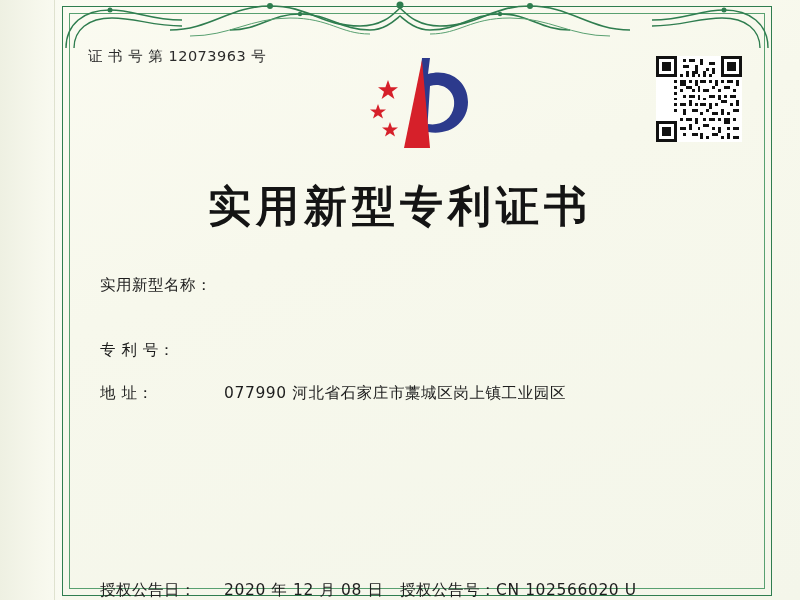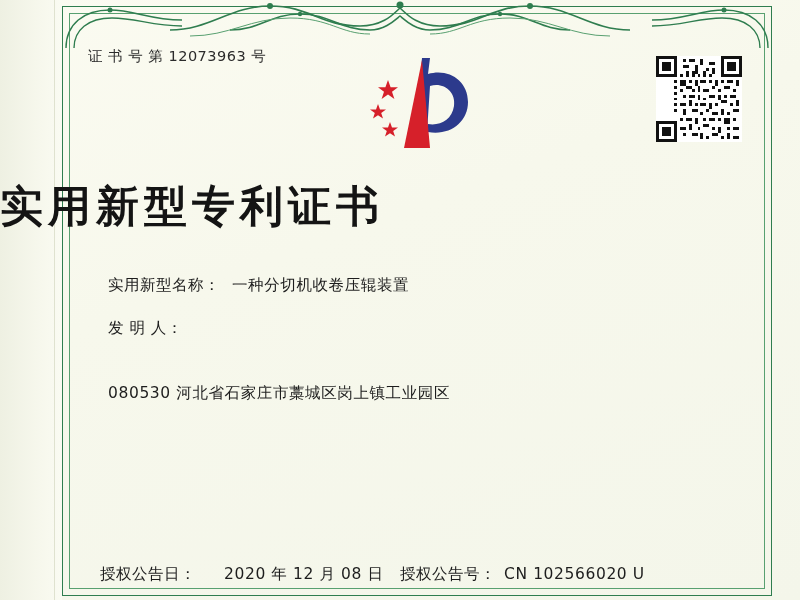--- a/index.html
+++ b/index.html
@@ -116,32 +116,32 @@
     background: #ffffff;
   }
   .qr svg { display: block; }
 
   
   .title {
     position: absolute;
     left: 0;
     right: 0;
     top: 178px;
-    text-align: left;
+    text-align: center;
     font-size: 43px;
     font-weight: bold;
     color: #141414;
     letter-spacing: 5px;
     font-family: Liberation Sans, sans-serif;
   }
 
   
   .fields {
     position: absolute;
-    left: 108px;
+    left: 100px;
     top: 275px;
     right: 80px;
   }
   .field-row {
     display: flex;
     align-items: baseline;
     margin-bottom: 22px;
     font-size: 15.5px;
     color: #1d1d1d;
   }
@@ -166,28 +166,29 @@
     display: flex;
     align-items: baseline;
     font-size: 15.5px;
     color: #1d1d1d;
   }
   .bottom-left {
     display: flex;
     align-items: flex-start;
     flex: 0 0 auto;
     width: 300px;
+    margin-top: 16px;
   }
   .bottom-right {
     display: flex;
     align-items: baseline;
     flex: 0 0 auto;
   }
   .bottom-left .field-label { width: 124px; flex: 0 0 124px; }
-  .bottom-right .field-label { width: auto; flex: 0 0 auto; margin-right: 8px; }
+  .bottom-right .field-label { width: auto; flex: 0 0 auto; margin-right: 0; }
 </style>
 </head>
 <body>
 
 <div class="certificate">
 
   <div class="gutter"></div>
   <div class="gutter-line"></div>
 
   <div class="frame-outer"></div>
@@ -366,29 +367,29 @@
           <rect x="26" y="27" width="2" height="1"></rect>
       </g>
     </svg>
   </div>
 
   <div class="title">实用新型专利证书</div>
 
   <div class="fields">
     <div class="field-row">
       <span class="field-label">实用新型名称：</span>
-      <span class="field-value">一种分切机收卷压辊装置</span>
     </div>
     <div class="field-row">
-      <span class="field-label">发  明  人：</span>
     </div>
     <div class="field-row">
+      <span class="field-label">专  利  号：</span>
     </div>
     <div class="field-row">
-      <span class="field-value">080530 河北省石家庄市藁城区岗上镇工业园区</span>
+      <span class="field-label">地        址：</span>
+      <span class="field-value">077990 河北省石家庄市藁城区岗上镇工业园区</span>
     </div>
   </div>
 
   <div class="bottom-row">
     <div class="bottom-left">
       <span class="field-label">授权公告日：</span>
       <span class="field-value">2020 年 12 月 08 日</span>
     </div>
     <div class="bottom-right">
       <span class="field-label">授权公告号：</span>

